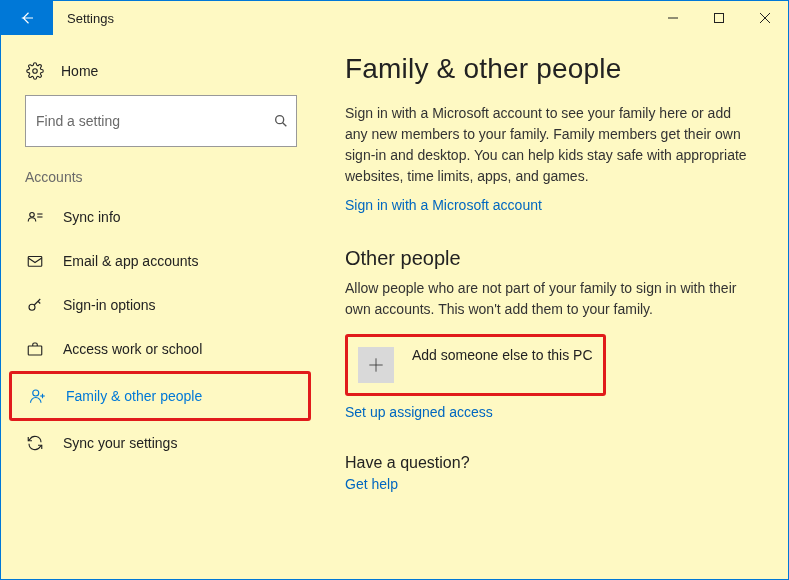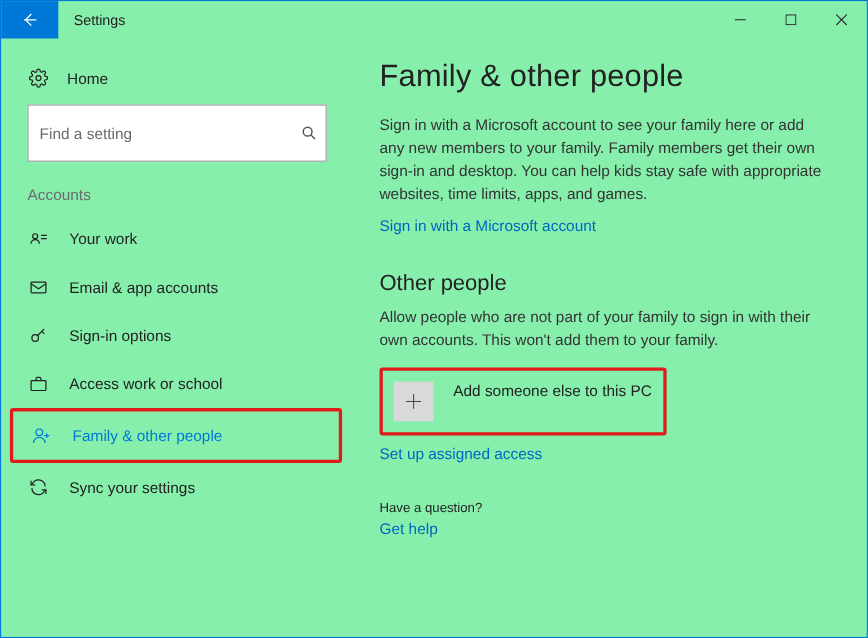--- a/index.html
+++ b/index.html
@@ -9,21 +9,21 @@
     font-size: 14px;
     color: #222;
     background: #fff;
   }
   .window {
     width: 789px;
     height: 580px;
     border: 1px solid #0078d7;
     position: relative;
     overflow: hidden;
-    background: #86efac;
+    background: #fef9c3;
   }
   .titlebar {
     height: 34px;
     display: flex;
     align-items: stretch;
   }
   .back-btn {
     width: 52px;
     background: #0078d7;
     display: flex;
@@ -160,21 +160,21 @@
   .plus-box svg { stroke: #333; stroke-width: 1; }
   .main-highlight {
     border: 3px solid #e11b1b;
     border-radius: 3px;
     padding: 6px 8px;
     margin: 4px 0 8px 0;
     display: inline-flex;
     min-width: 260px;
   }
   .question-heading {
-    font-size: 12px;
+    font-size: 16px;
     font-weight: 400;
     margin: 0 0 4px 0;
   }
   .cut-link {
     color: #0067c0;
     font-size: 14px;
   }
   .icon svg { width: 18px; height: 18px; }
 </style>
 </head>
@@ -236,21 +236,21 @@
 
       <div class="nav-item">
         <span class="icon">
           <svg viewBox="0 0 24 24" stroke-width="1.5">
               <circle cx="8" cy="9" r="3"></circle>
               <path d="M3 18c0-2.8 2.2-5 5-5s5 2.2 5 5"></path>
               <line x1="15" y1="8" x2="22" y2="8"></line>
               <line x1="15" y1="12" x2="22" y2="12"></line>
             </svg>
         </span>
-        <span>Your work</span>
+        <span>Sync info</span>
       </div>
 
       <div class="nav-item">
         <span class="icon">
           <svg viewBox="0 0 24 24" stroke-width="1.5">
               <rect x="3" y="6" width="18" height="13" rx="1"></rect>
               <path d="M3 8l9 6 9-6"></path>
             </svg>
         </span>
         <span>Email &amp; app accounts</span>

